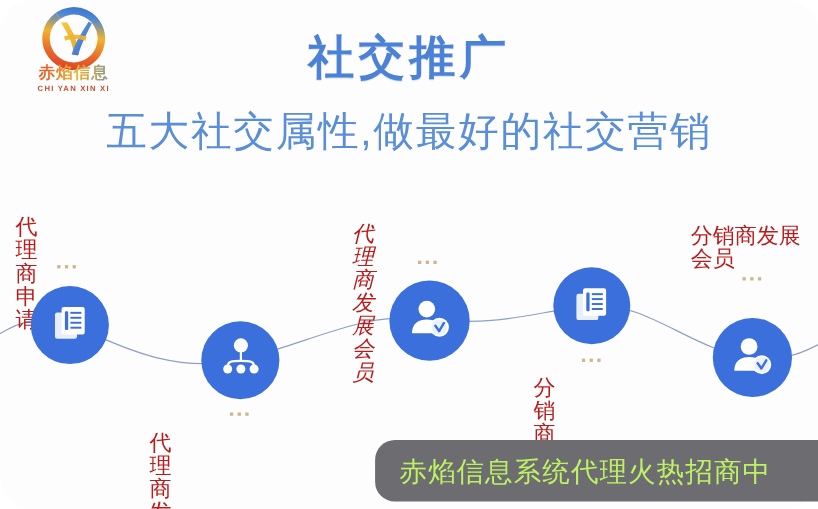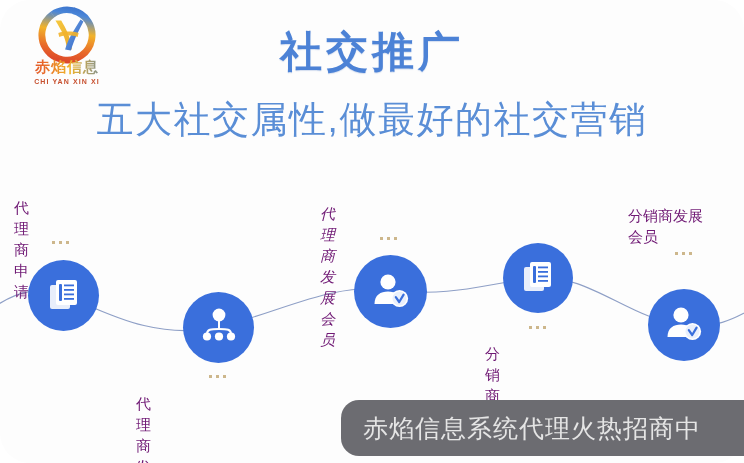--- a/index.html
+++ b/index.html
@@ -47,35 +47,35 @@
   #flow { position:absolute; left:0; top:170px; width:744px; height:250px; }
   #flow-curve { position:absolute; left:0; top:0; width:744px; height:250px; }
 
   .node { position:absolute; }
   .bubble {
     position:absolute; border-radius:50%;
     background:#3a6fdc;
     display:flex; align-items:center; justify-content:center;
   }
   .node-label {
-    position:absolute; color:#701a75;
-    font-size:15px; line-height:21px; white-space:pre-line;
+    position:absolute; color:#b91c1c;
+    font-size:20px; line-height:21px; white-space:pre-line;
   }
   .dots { position:absolute; display:flex; gap:4px; }
   .dots i { width:3px; height:3px; background:#cdb78c; display:block; border-radius:0; }
 
   
   #banner {
     position:absolute; left:341px; top:400px; width:403px; height:56px;
     background:#6c6c71;
     border-radius:18px 0 0 18px;
     display:flex; align-items:center; padding-left:22px;
   }
   #banner-text {
-    color:#e5e5e5; font-size:25px; letter-spacing:1px; white-space:nowrap;
+    color:#bef264; font-size:25px; letter-spacing:1px; white-space:nowrap;
   }
 </style>
 </head>
 <body>
 
 <div id="stage">
 
   <div id="logo">
     <div id="logo-mark">
       <svg viewBox="0 0 60 60" width="58" height="58">

